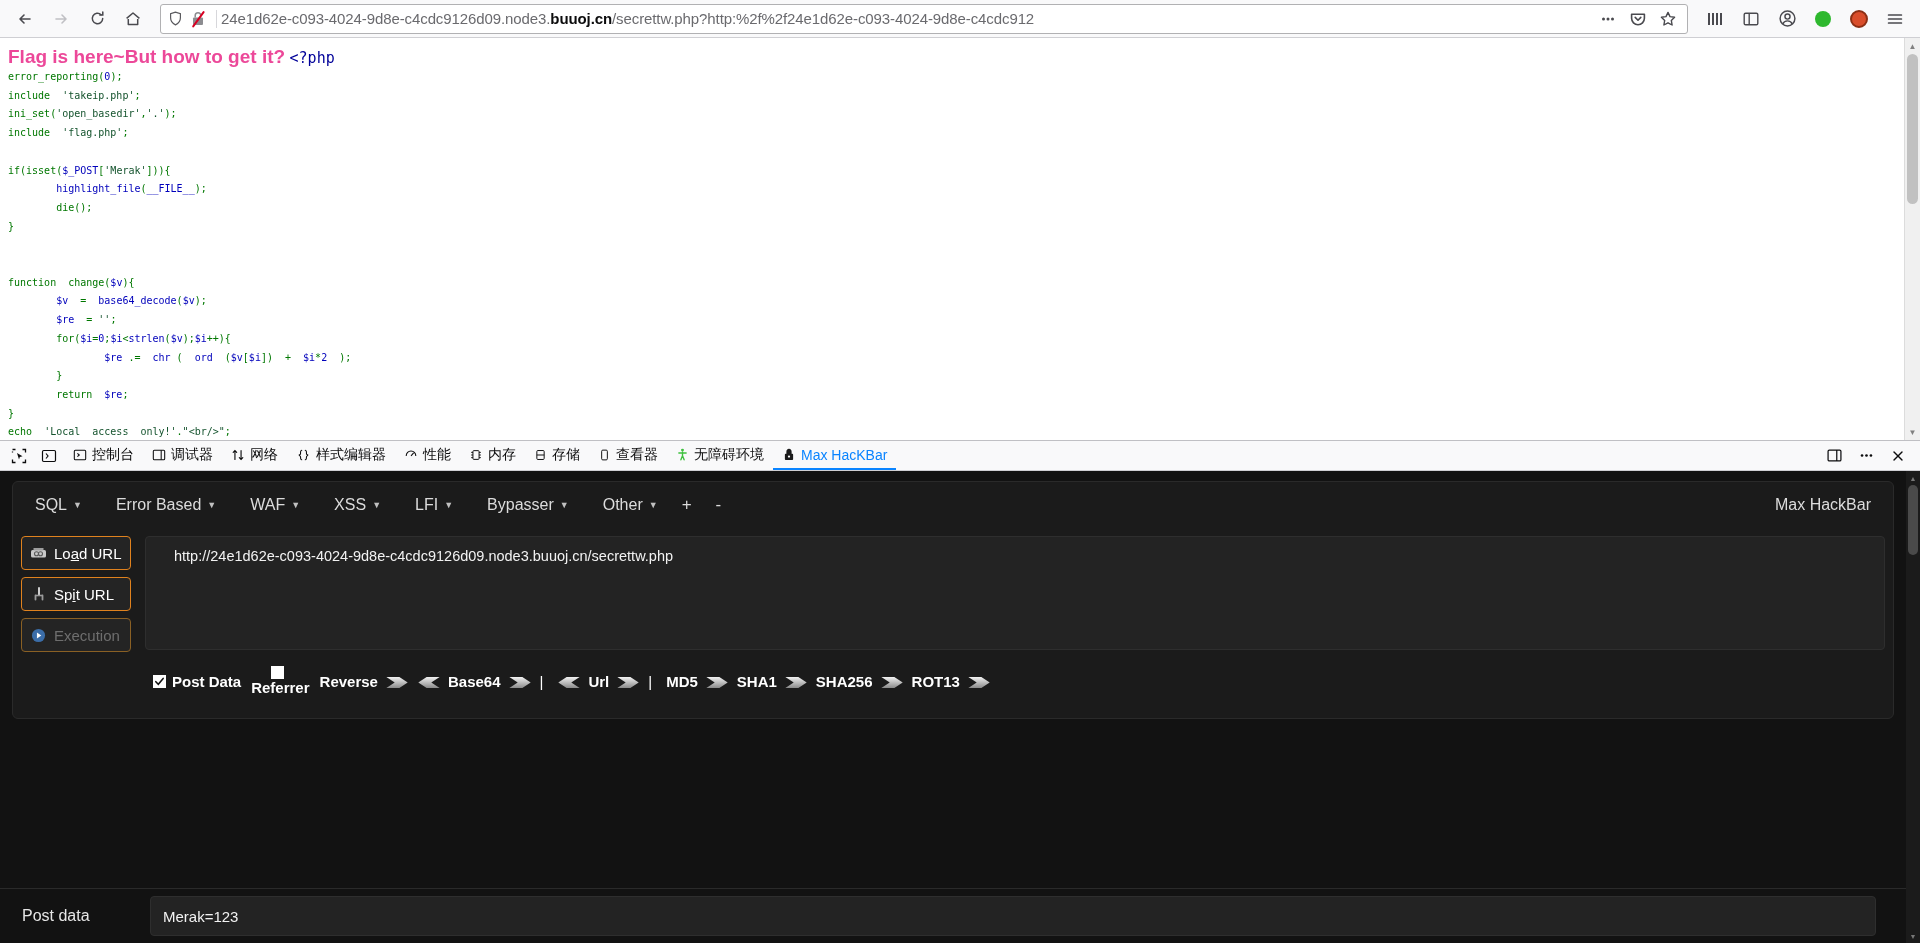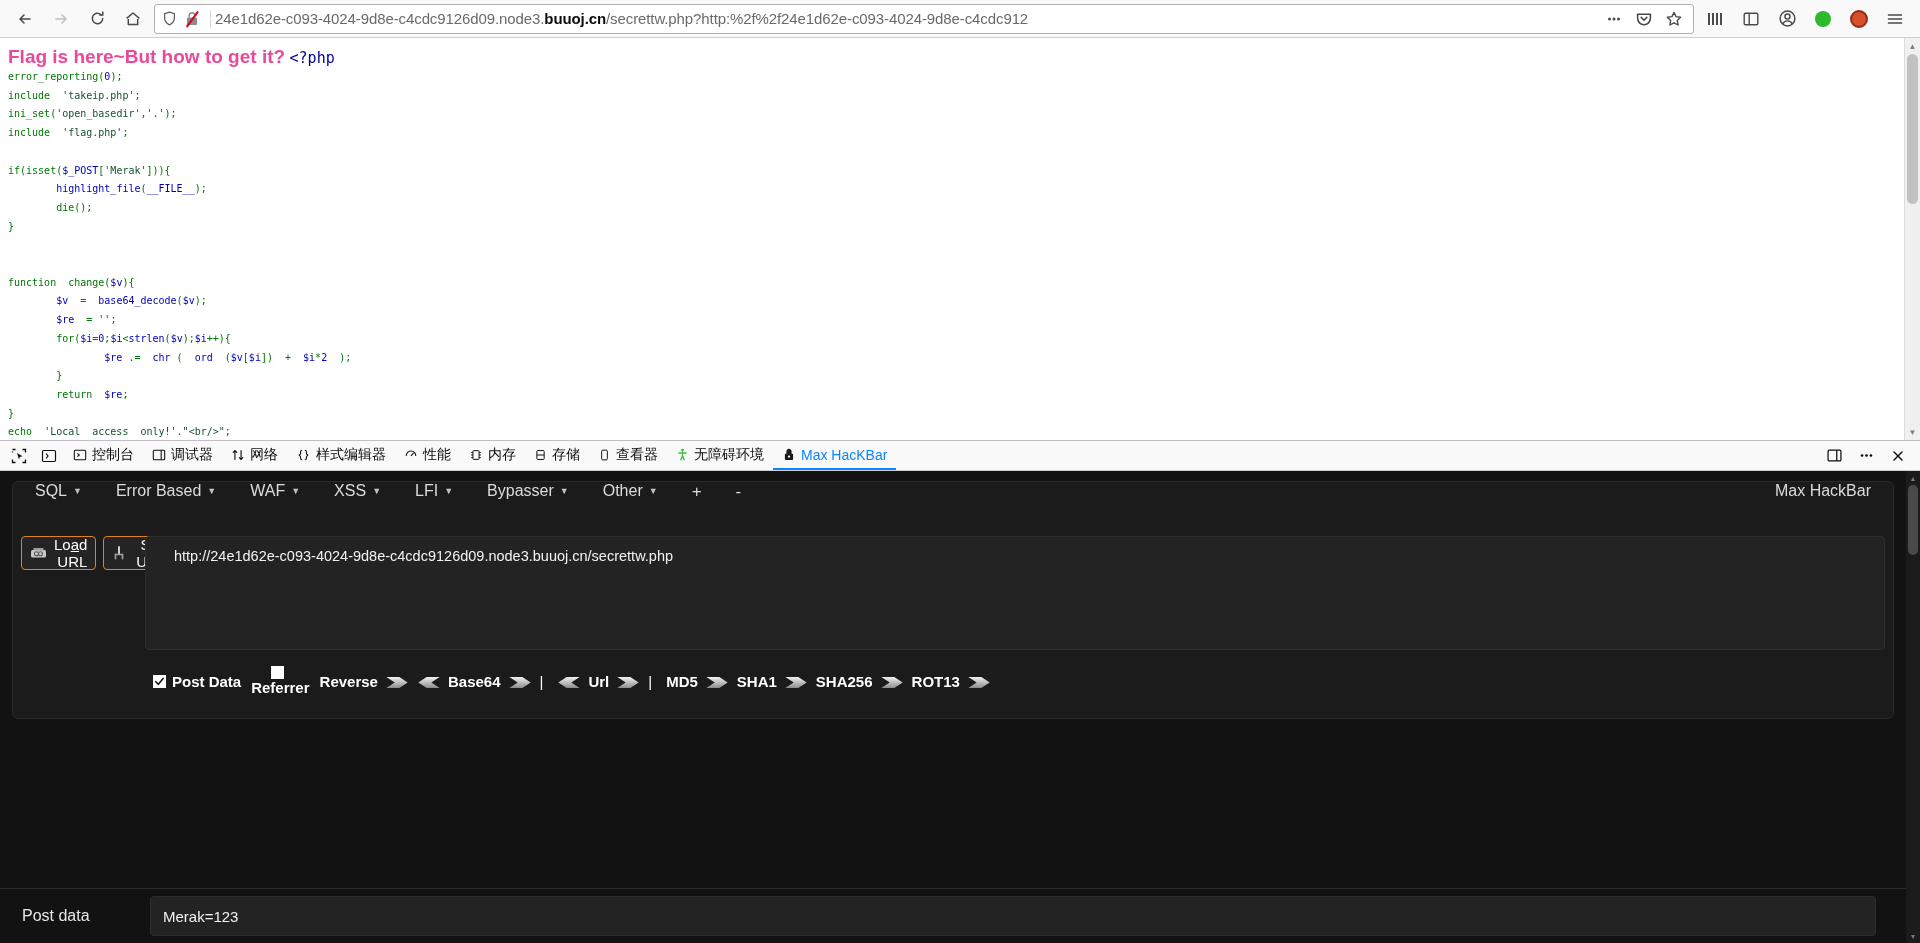--- a/index.html
+++ b/index.html
@@ -27,21 +27,21 @@
     border-radius: 3px;
     cursor: pointer;
     color: #4a4a4f;
   }
   .nav-btn.disabled { color: #c0c0c4; }
   .nav-btn svg { display: block; }
 
   .urlbar {
     flex: 1;
     height: 30px;
-    margin: 0 4px;
+    margin: 0 10px;
     background: #ffffff;
     border: 1px solid #b1b1b3;
     border-radius: 3px;
     display: flex;
     align-items: center;
     padding: 0 6px;
     overflow: hidden;
     position: relative;
   }
   .urlbar-icons { display: flex; align-items: center; gap: 6px; flex-shrink: 0; }
@@ -189,35 +189,35 @@
     display: flex;
   }
   .hb-inner { flex: 1; padding: 10px 12px 0 12px; position: relative; }
   .hb-card {
     background: #1b1b1b;
     border: 1px solid #2a2a2a;
     border-radius: 6px;
     padding: 0;
   }
   .hb-menubar {
-    display: flex; align-items: flex-start;
+    display: flex; align-items: center;
     height: 46px;
     padding: 0 22px;
     font-size: 16px;
     color: #dcdcdc;
-    gap: 34px;
+    gap: 24px;
   }
   .hb-menu-item { display: flex; align-items: center; gap: 6px; cursor: pointer; }
   .hb-caret { font-size: 9px; color: #c0c0c0; }
   .hb-menu-plus { cursor: pointer; font-size: 17px; }
   .hb-menu-minus { cursor: pointer; font-size: 17px; }
   .hb-brand { margin-left: auto; font-size: 16px; color: #dcdcdc; }
 
   .hb-body { display: flex; padding: 8px 0 0 0; gap: 14px; }
-  .hb-buttons { display: flex; flex-direction: row; gap: 7px; width: 118px; padding-left: 8px; text-align: right;}
+  .hb-buttons { display: flex; flex-direction: column; gap: 7px; width: 118px; padding-left: 8px;}
   .hb-btn {
     height: 34px;
     background: #242424;
     border: 1px solid #e0821e;
     border-radius: 4px;
     color: #ffffff;
     font-size: 15px;
     display: flex; align-items: center; gap: 7px;
     padding: 0 8px;
     cursor: pointer;

